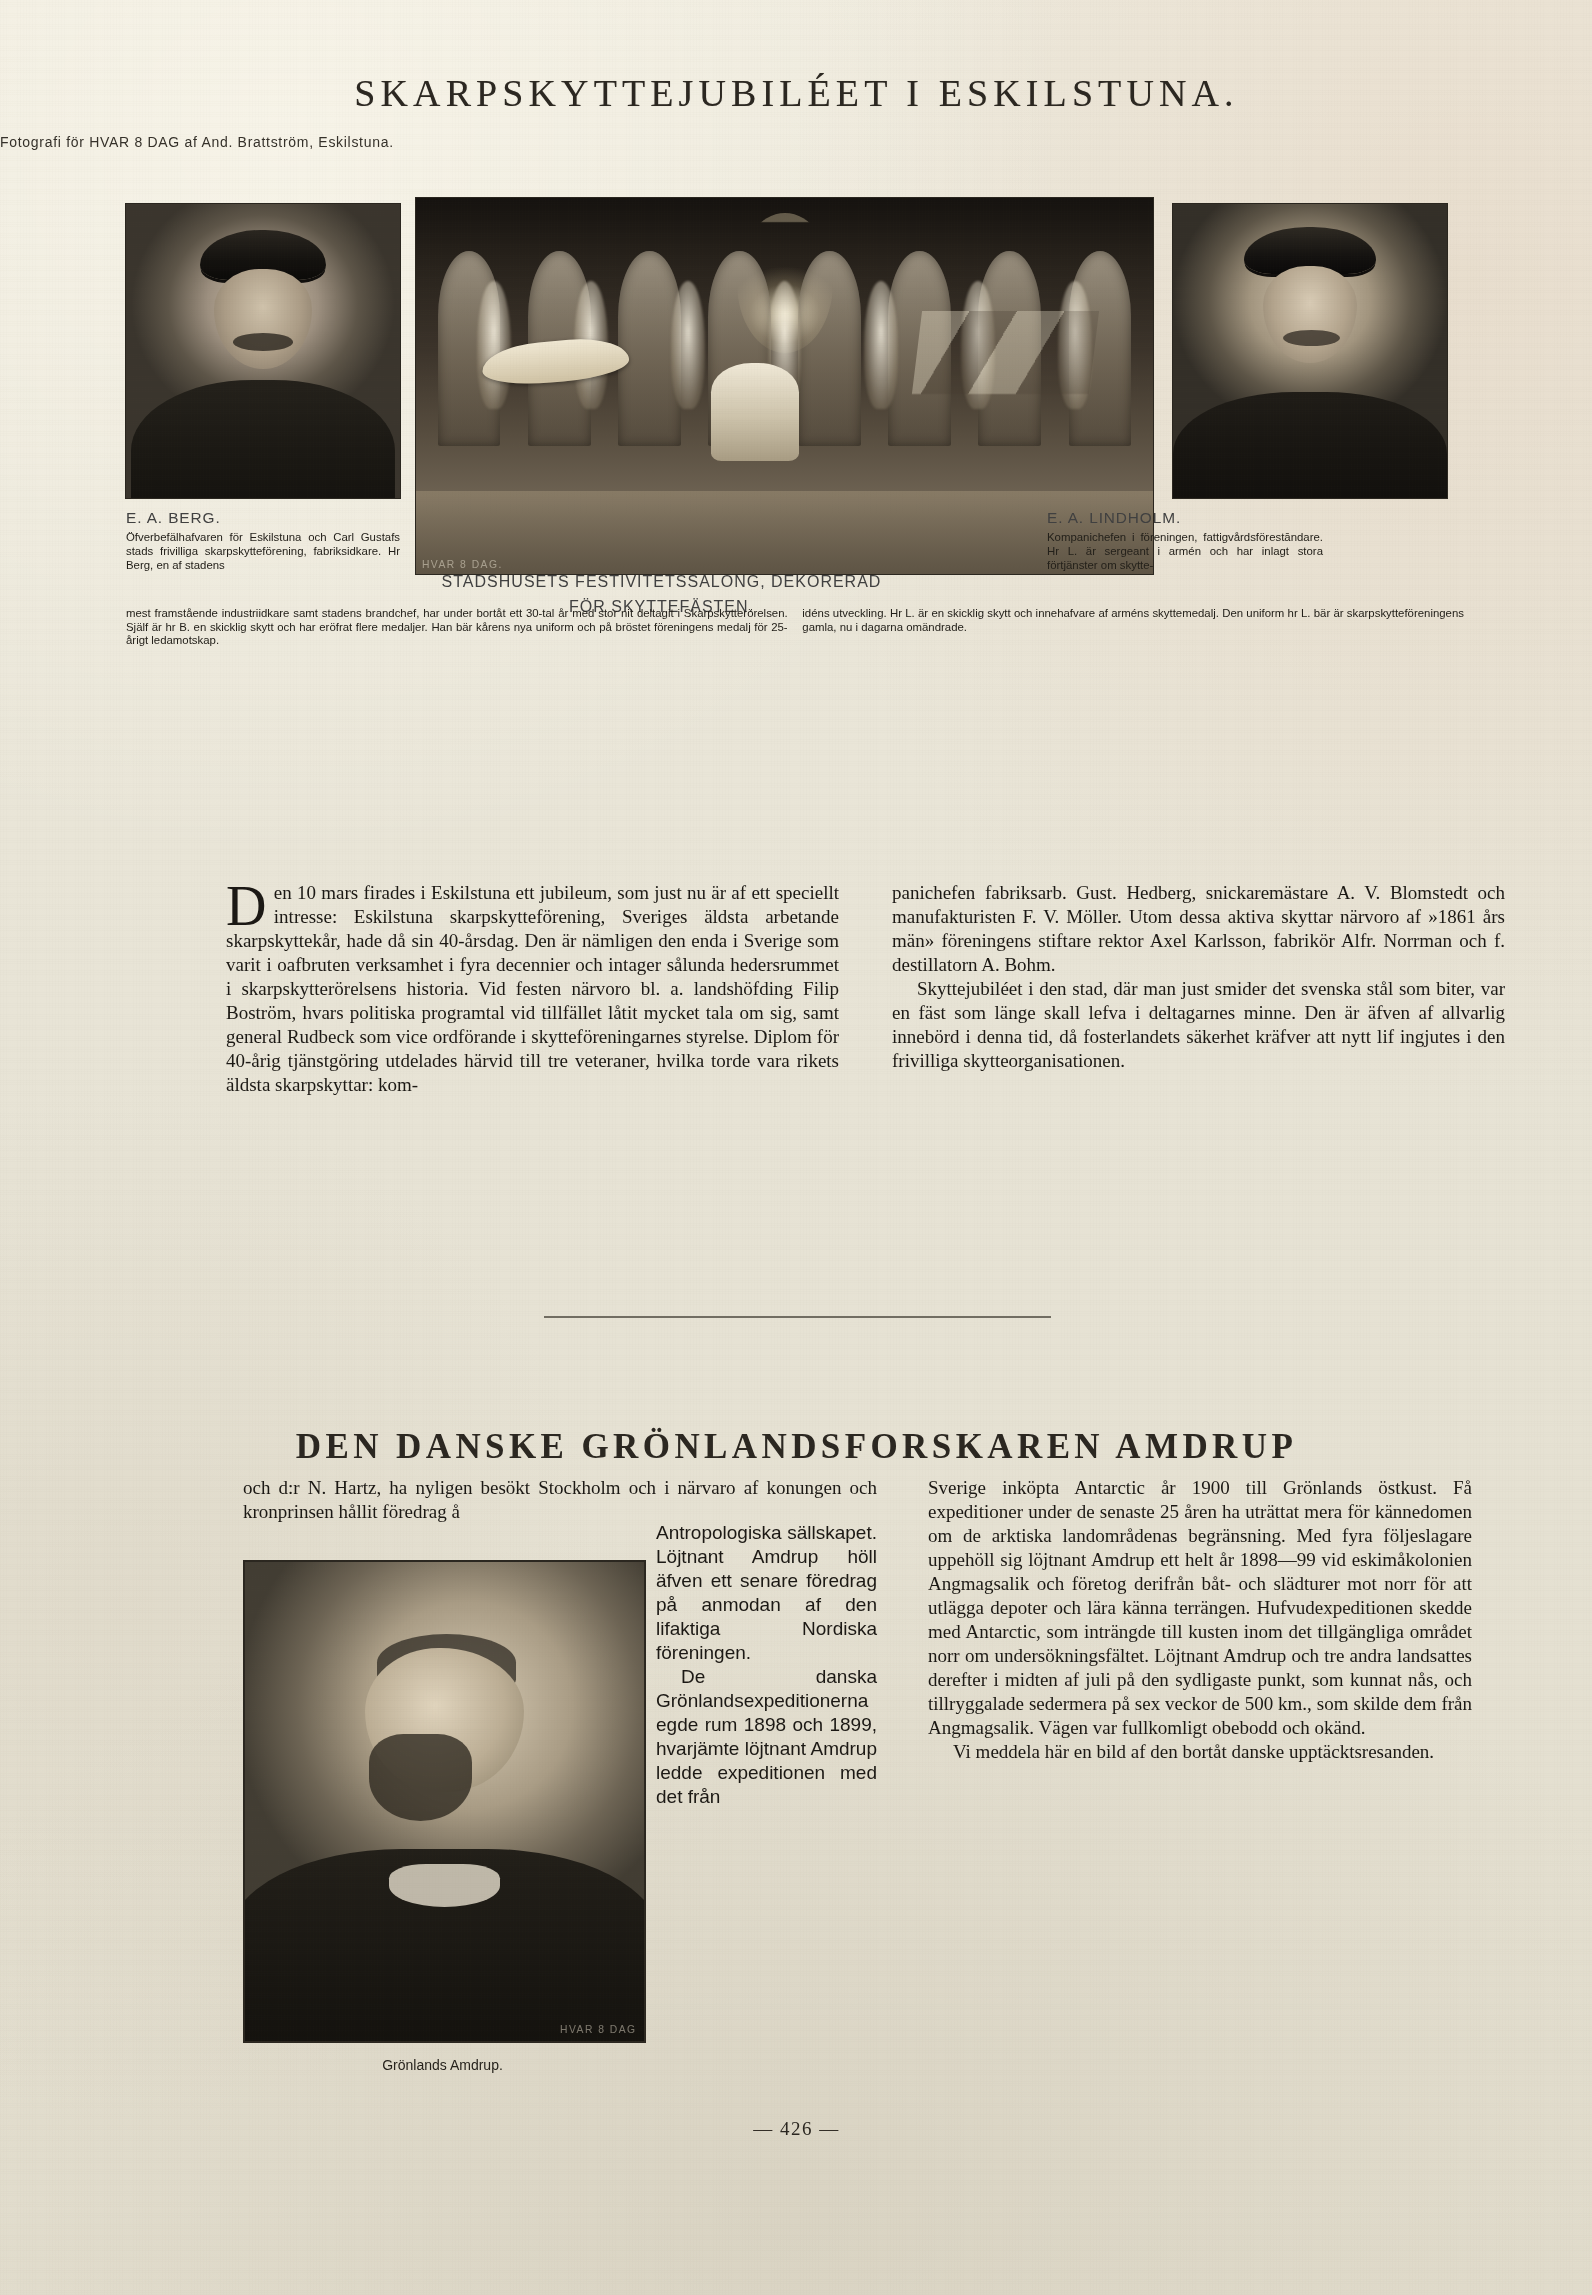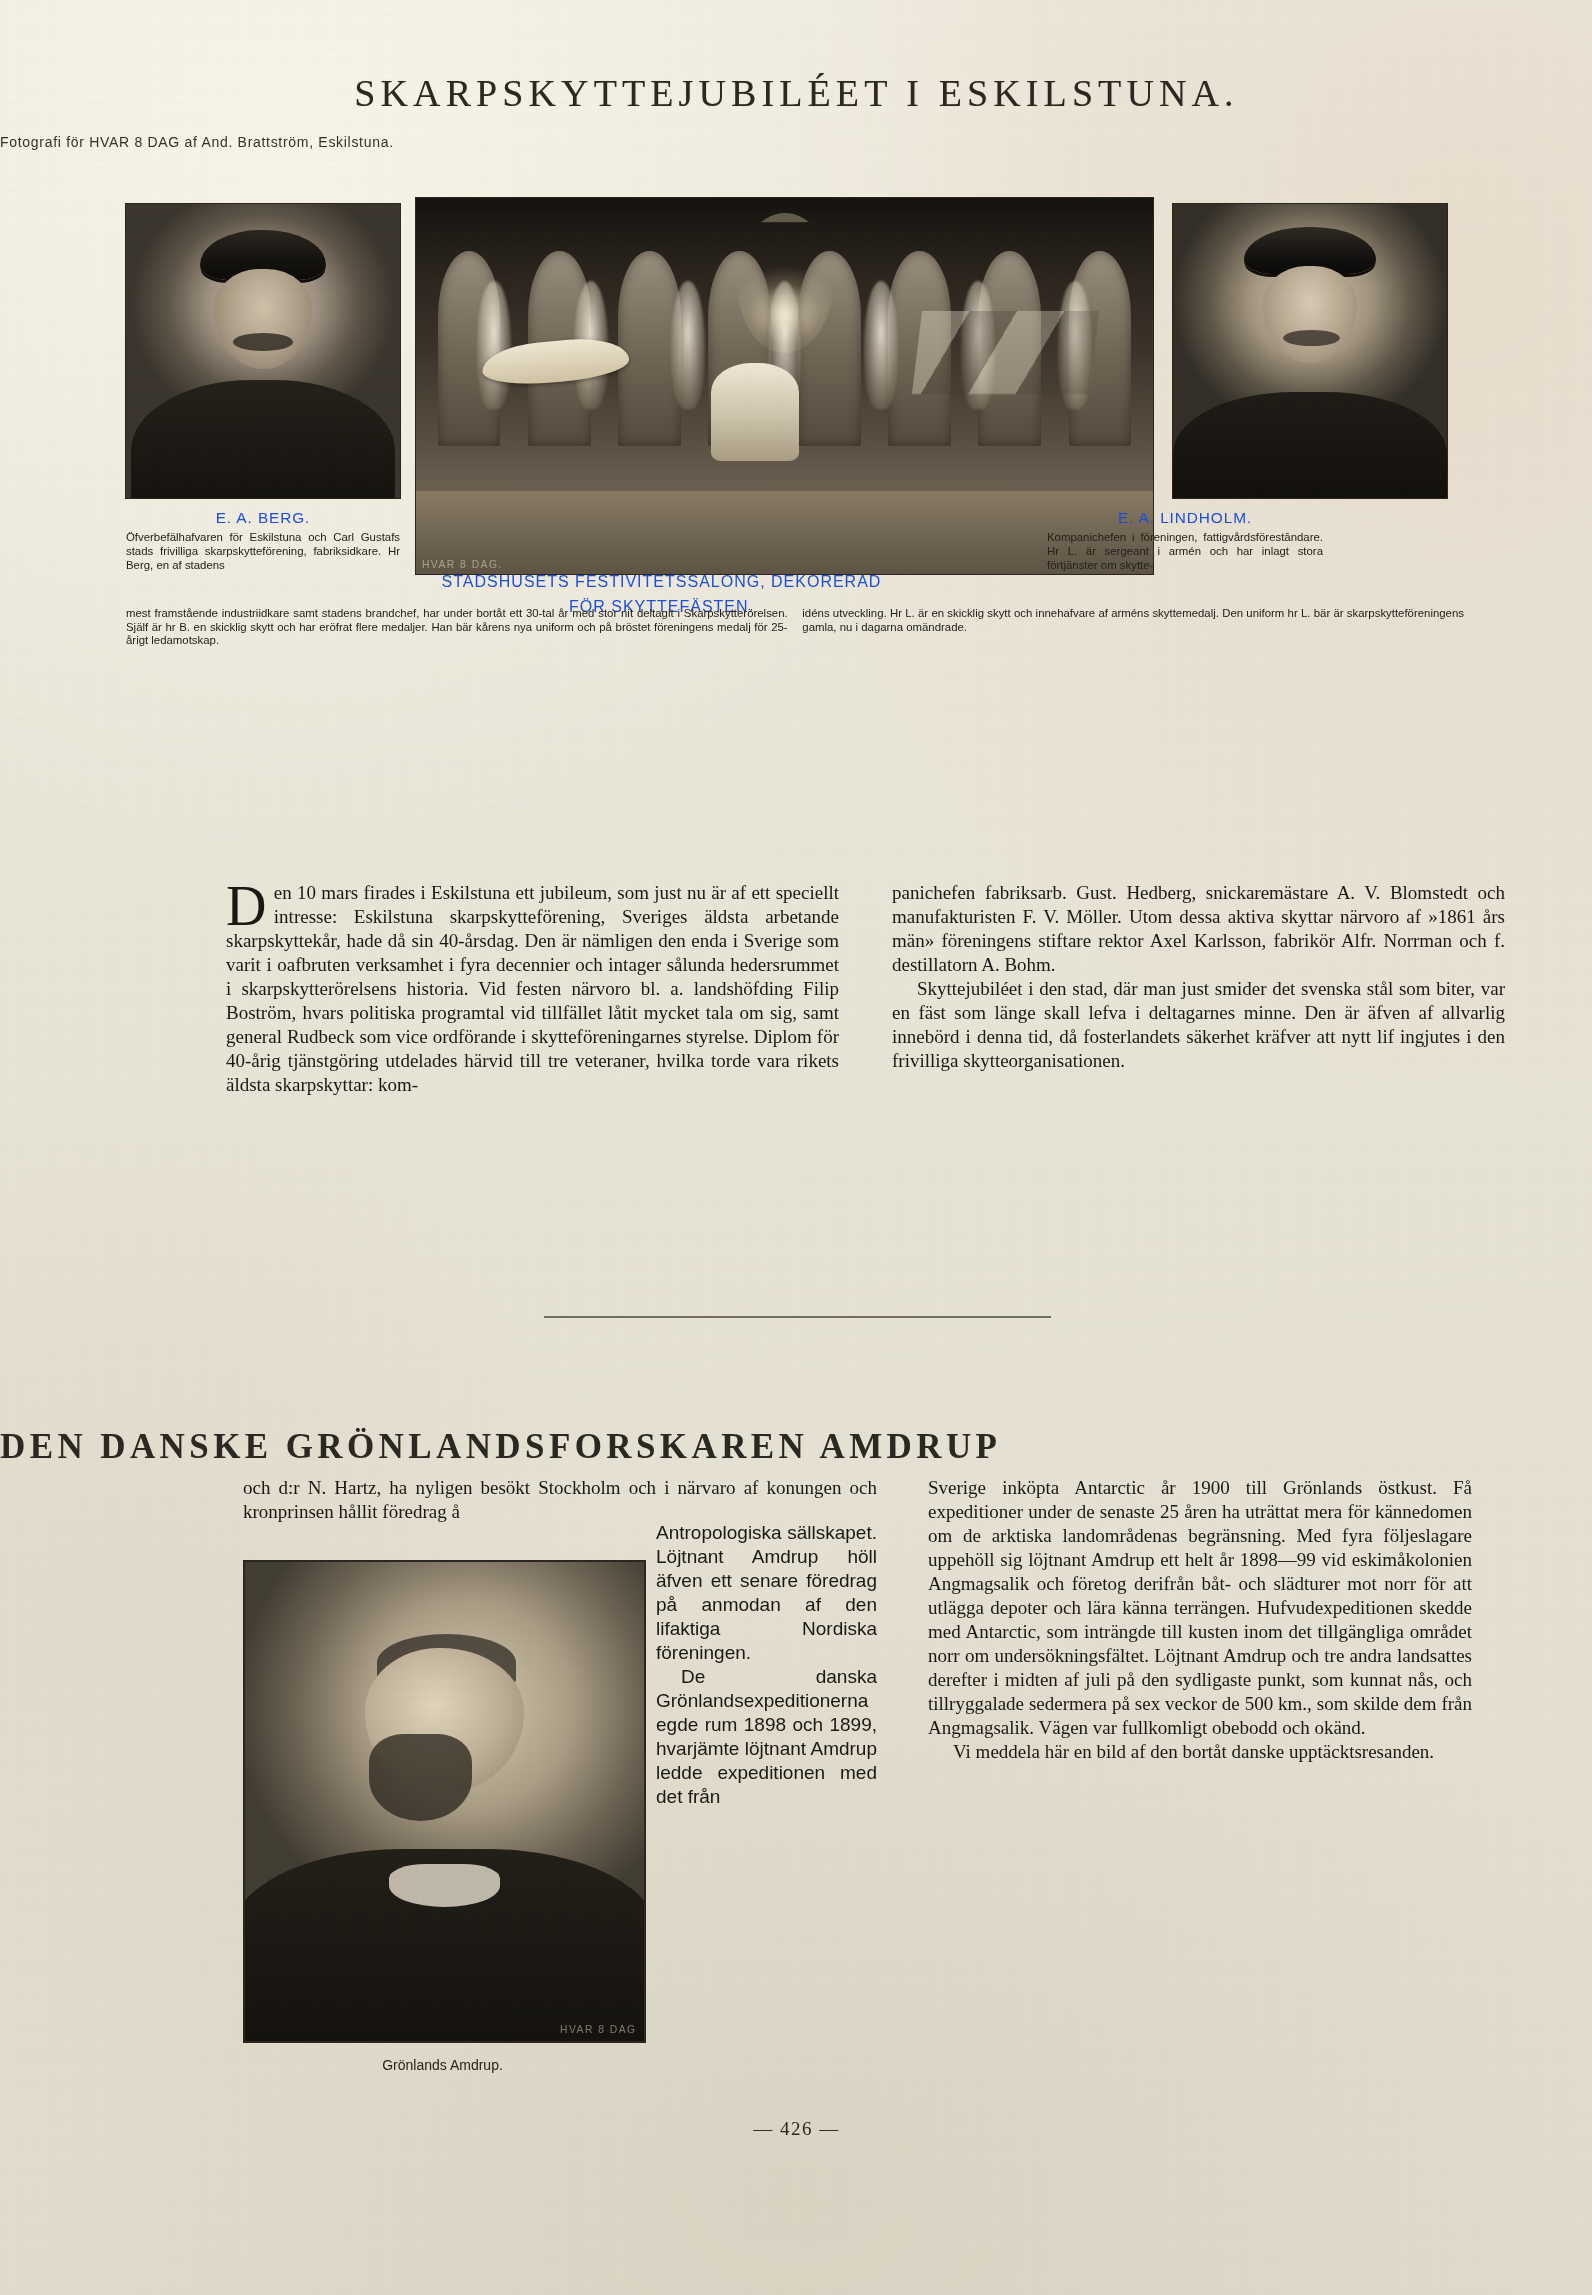--- a/index.html
+++ b/index.html
@@ -206,23 +206,22 @@
     font-family: "Liberation Sans", sans-serif;
     font-size: 10.3px; letter-spacing: 1.5px;
     color: rgba(225,218,200,.55);
   }
 
   
   .cap-name {
     font-family: "Liberation Sans", sans-serif;
     font-size: 15.4px;
     letter-spacing: 0.9px;
-    text-align: center;
     margin-bottom: 4.4px;
-    color: #1d4ed8;
+    color: #404040;
   }
   .cap-body {
     font-family: "Liberation Sans", sans-serif;
     font-size: 11.4px;
     line-height: 13.6px;
     text-align: justify;
     color: #23201a;
   }
 
   .cap-left {
@@ -281,20 +280,21 @@
     height: 1.5px;
     background: #4a453c;
     opacity: .75;
   }
 
   
   .article-two-title {
     position: absolute;
     left: 0; right: 0;
     top: 1398px;
+    text-align: center;
     font-size: 35px;
     letter-spacing: 4.4px;
     color: #2b2721;
     font-family: "Liberation Serif", serif;
   }
 
   .amdrup-photo {
     position: absolute;
     left: 243px; top: 1560px;
     width: 399px; height: 479px;

